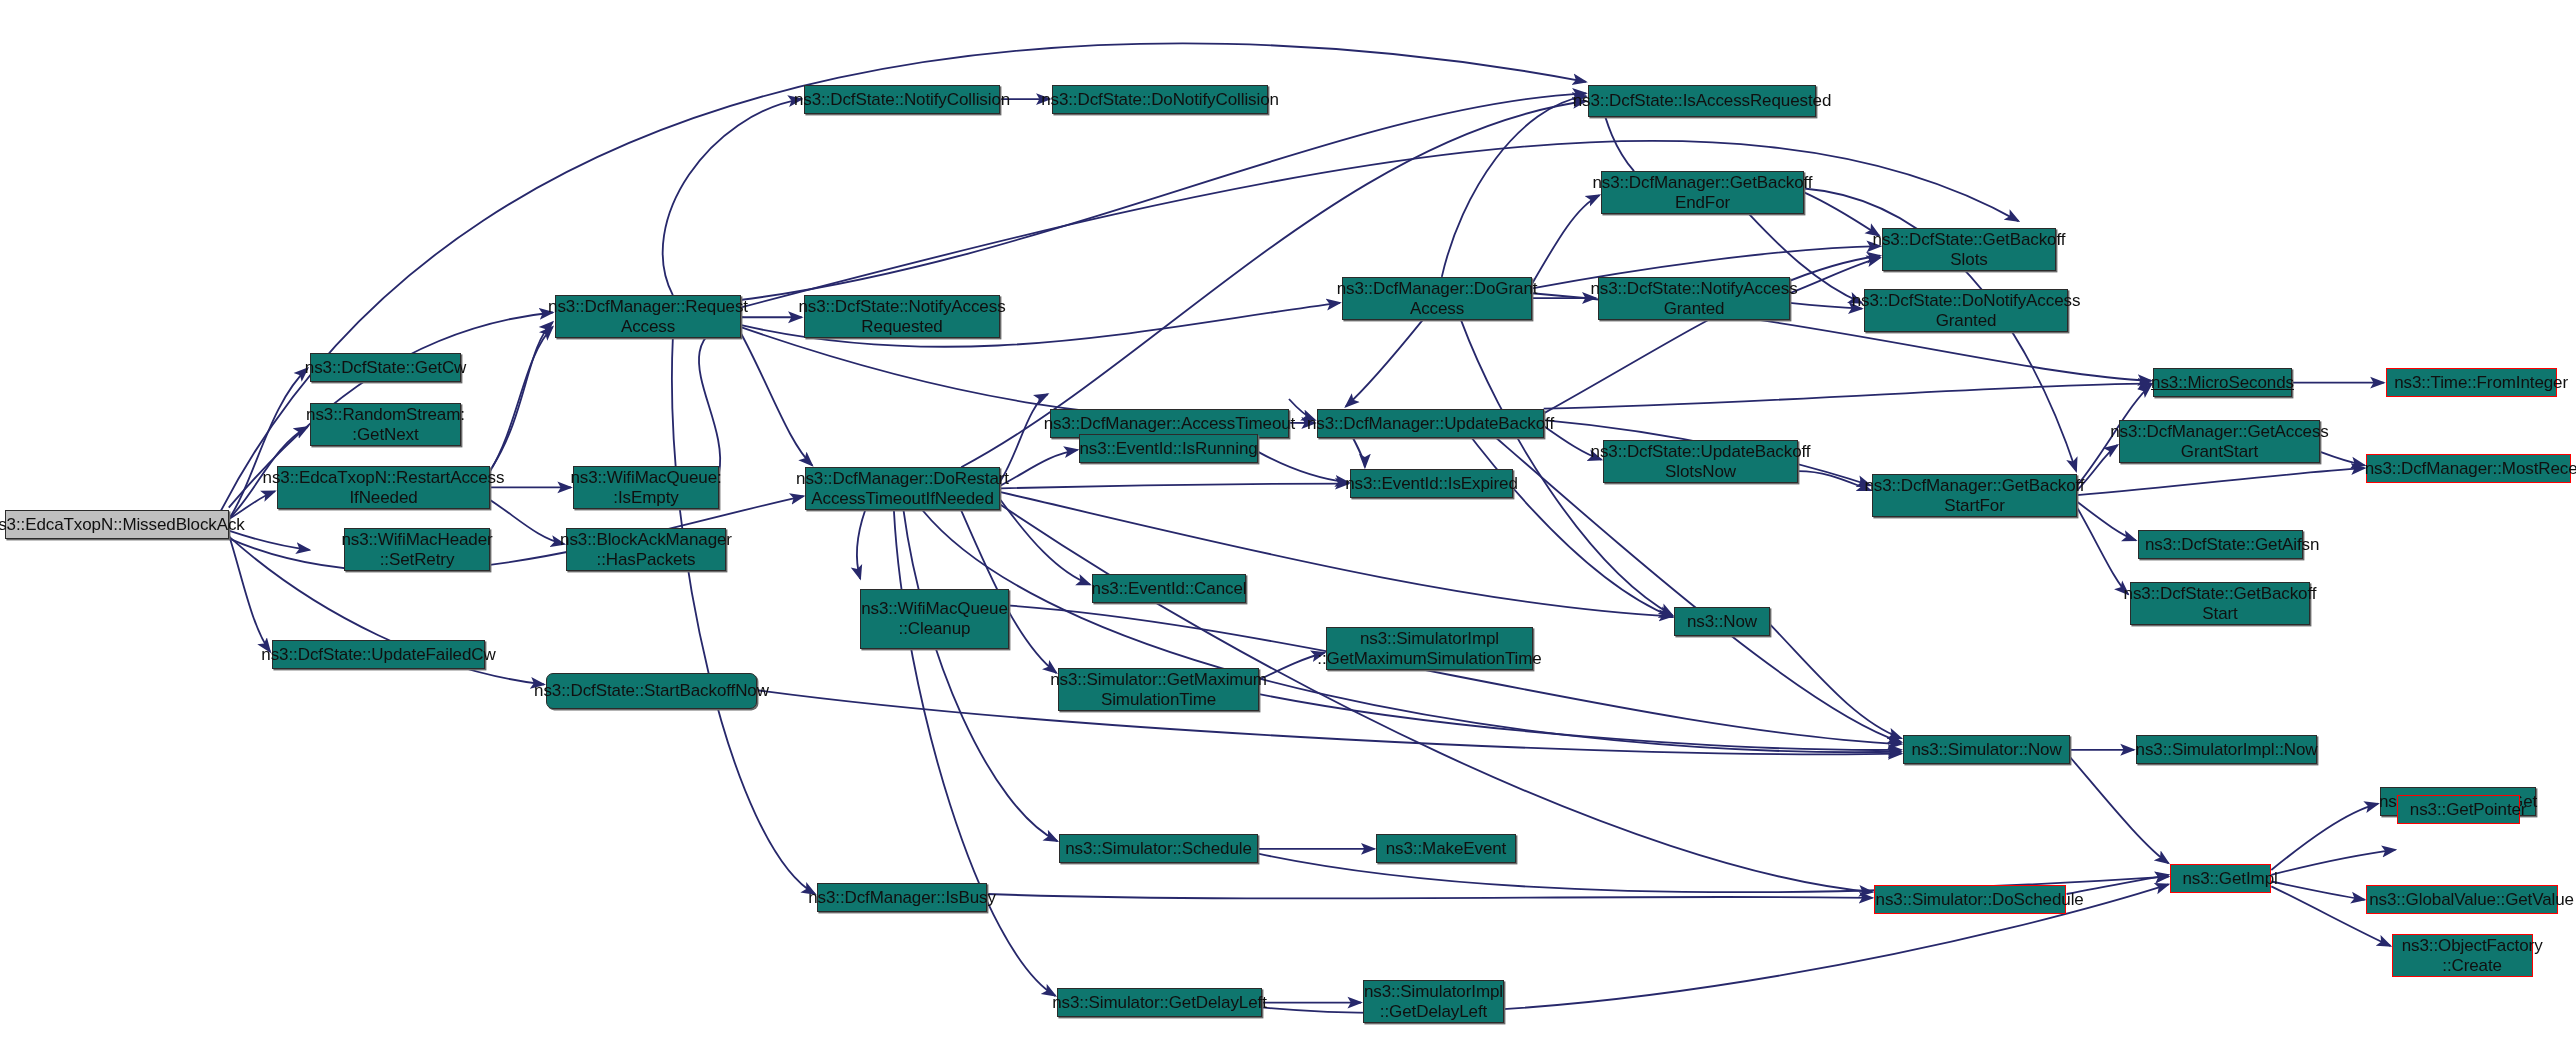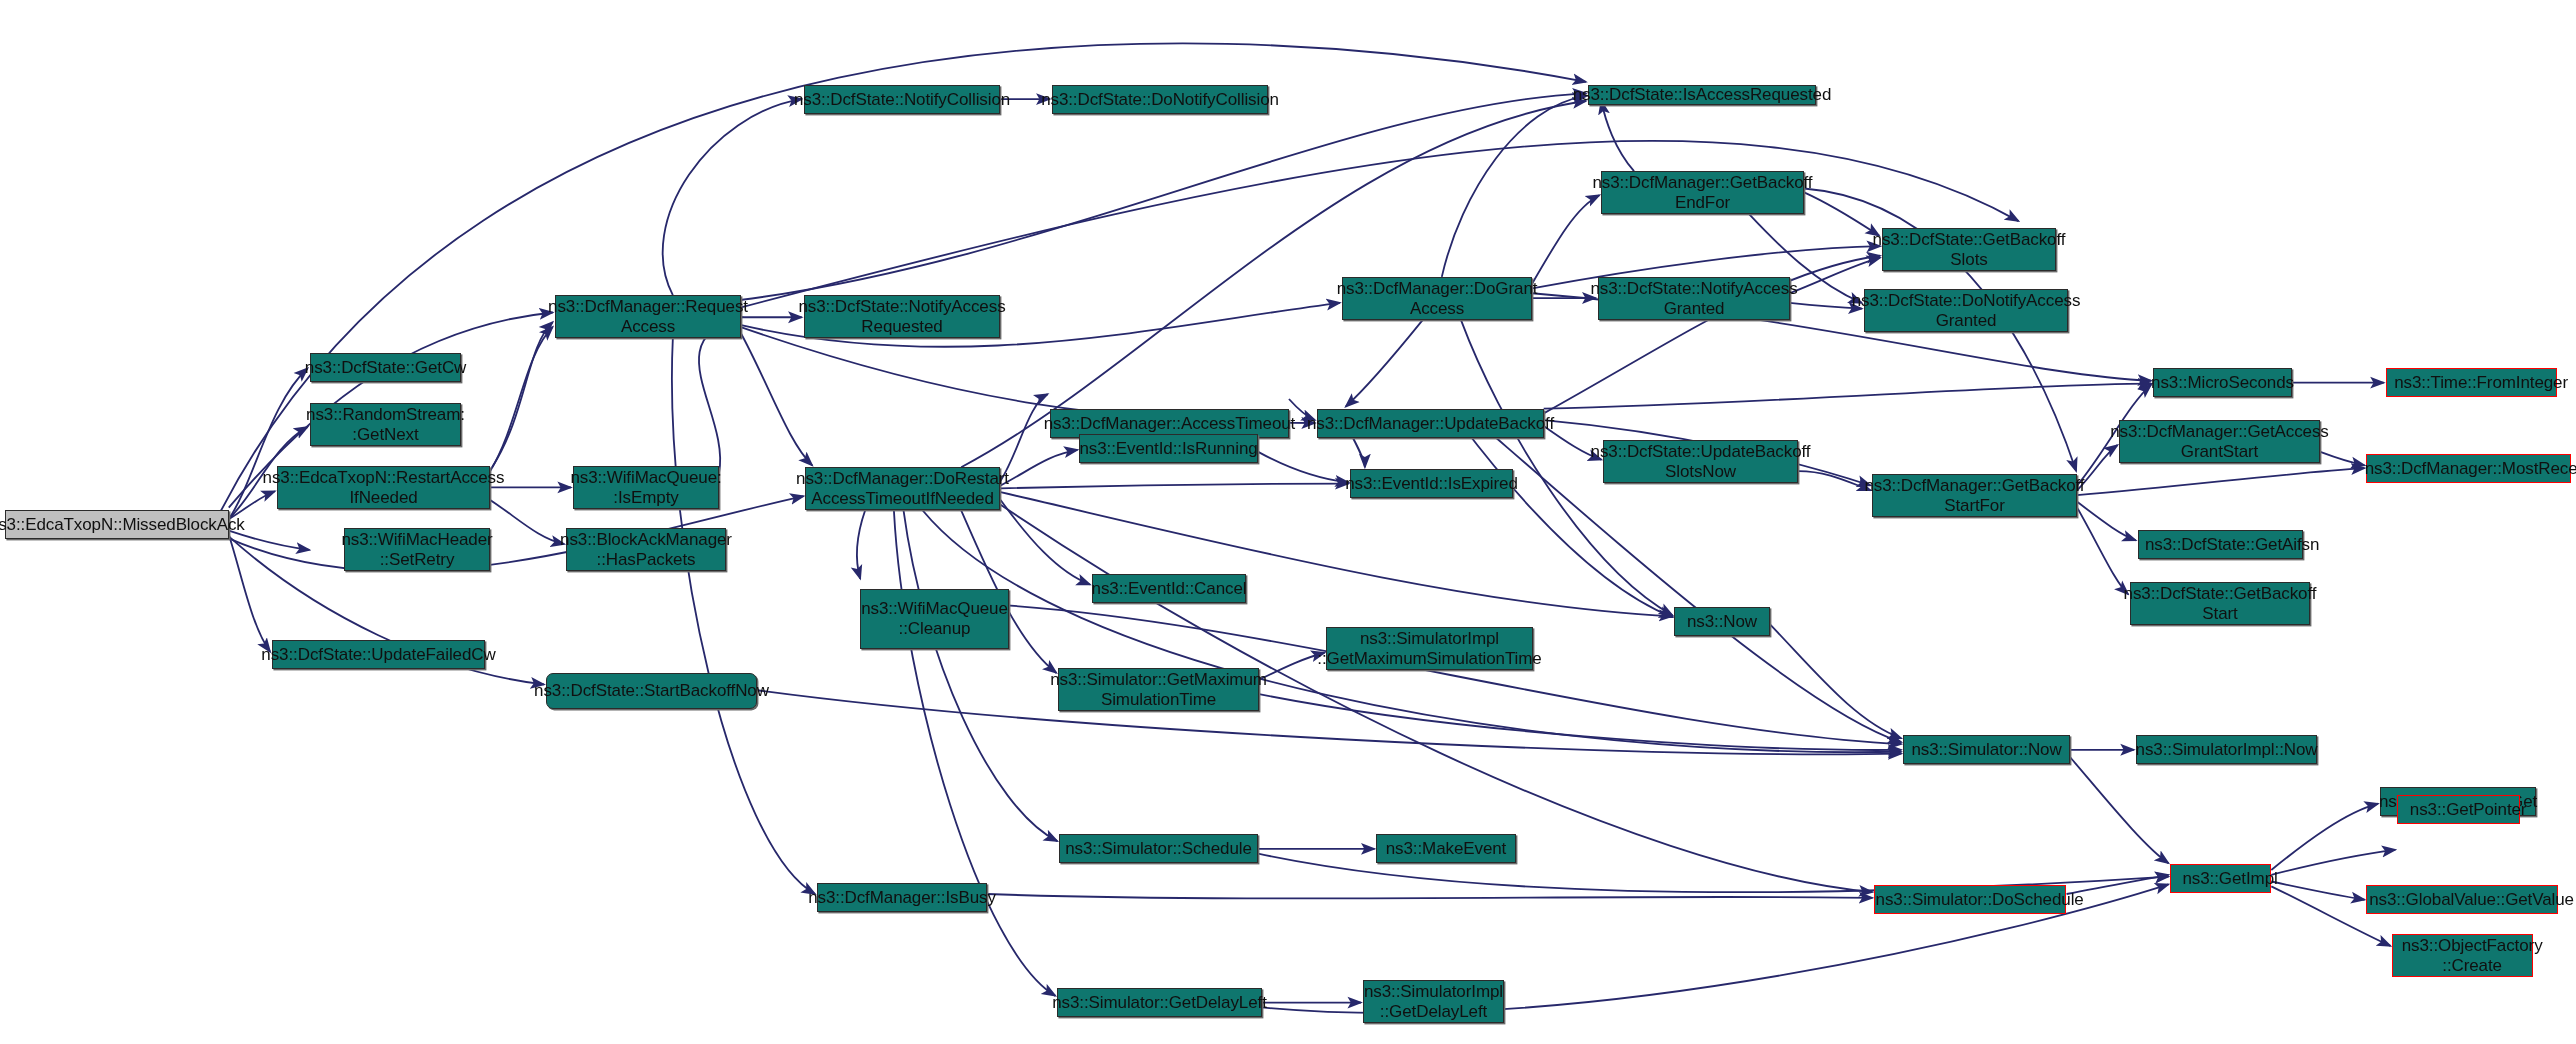--- a/index.html
+++ b/index.html
@@ -188,31 +188,31 @@
       <div class="node" style="left: 1057px; top: 988px; width: 205px; height: 29px;"><span class="node-label">ns3::Simulator::GetDelayLeft</span></div>
       <div class="node" style="left: 1363px; top: 980px; width: 141px; height: 43px;"><span class="node-label">ns3::SimulatorImpl
 ::GetDelayLeft</span></div>
       <div class="node" style="left: 1342px; top: 277px; width: 190px; height: 43px;"><span class="node-label">ns3::DcfManager::DoGrant
 Access</span></div>
       <div class="node" style="left: 1598px; top: 277px; width: 192px; height: 43px;"><span class="node-label">ns3::DcfState::NotifyAccess
 Granted</span></div>
       <div class="node" style="left: 1317px; top: 409px; width: 227px; height: 29px;"><span class="node-label">ns3::DcfManager::UpdateBackoff</span></div>
       <div class="node" style="left: 1603px; top: 440px; width: 195px; height: 43px;"><span class="node-label">ns3::DcfState::UpdateBackoff
 SlotsNow</span></div>
-      <div class="node" style="left: 1588px; top: 85px; width: 228px; height: 20px;"><span class="node-label">ns3::DcfState::IsAccessRequested</span></div>
+      <div class="node" style="left: 1588px; top: 85px; width: 228px; height: 32px;"><span class="node-label">ns3::DcfState::IsAccessRequested</span></div>
       <div class="node" style="left: 1601px; top: 171px; width: 203px; height: 43px;"><span class="node-label">ns3::DcfManager::GetBackoff
 EndFor</span></div>
       <div class="node" style="left: 1882px; top: 228px; width: 174px; height: 43px;"><span class="node-label">ns3::DcfState::GetBackoff
 Slots</span></div>
       <div class="node" style="left: 1864px; top: 289px; width: 204px; height: 43px;"><span class="node-label">ns3::DcfState::DoNotifyAccess
 Granted</span></div>
       <div class="node" style="left: 1674px; top: 607px; width: 96px; height: 29px;"><span class="node-label">ns3::Now</span></div>
       <div class="node" style="left: 1872px; top: 474px; width: 205px; height: 43px;"><span class="node-label">ns3::DcfManager::GetBackoff
 StartFor</span></div>
-      <div class="node" style="left: 2153px; top: 368px; width: 139px; height: 29px;"><span class="node-label">ns3::MicroSeconds</span></div>
+      <div class="node" style="left: 2153px; top: 368px; width: 139px; height: 29px; text-decoration: underline;"><span class="node-label">ns3::MicroSeconds</span></div>
       <div class="node red" style="left: 2386px; top: 368px; width: 171px; height: 29px;"><span class="node-label">ns3::Time::FromInteger</span></div>
       <div class="node" style="left: 2119px; top: 420px; width: 201px; height: 43px;"><span class="node-label">ns3::DcfManager::GetAccess
 GrantStart</span></div>
       <div class="node red" style="left: 2366px; top: 454px; width: 205px; height: 29px;"><span class="node-label">ns3::DcfManager::MostRecent</span></div>
       <div class="node" style="left: 2138px; top: 530px; width: 165px; height: 29px; padding-left: 28px;"><span class="node-label">ns3::DcfState::GetAifsn</span></div>
       <div class="node" style="left: 2130px; top: 582px; width: 180px; height: 43px;"><span class="node-label">ns3::DcfState::GetBackoff
 Start</span></div>
       <div class="node" style="left: 1903px; top: 735px; width: 167px; height: 29px;"><span class="node-label">ns3::Simulator::Now</span></div>
       <div class="node" style="left: 2136px; top: 735px; width: 181px; height: 29px;"><span class="node-label">ns3::SimulatorImpl::Now</span></div>
       <div class="node red" style="left: 1874px; top: 885px; width: 192px; height: 29px;"><span class="node-label">ns3::Simulator::DoSchedule</span></div>

